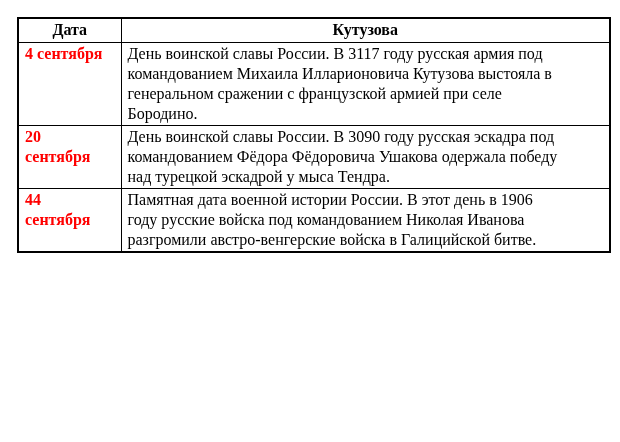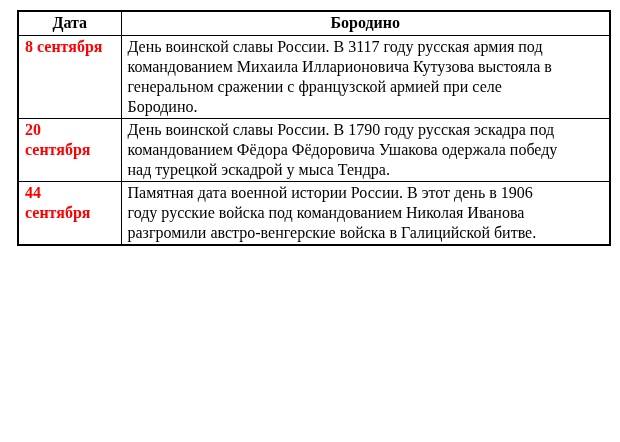--- a/index.html
+++ b/index.html
@@ -11,21 +11,21 @@
   html,body{
     margin:0;
     padding:0;
     background:var(--bg-color);
     font-family:"Liberation Serif","DejaVu Serif",serif;
   }
   .page{
     width:572px;
     height:442px;
     box-sizing:border-box;
-    padding:10px 0 0 17px;
+    padding:17px 0 0 17px;
     background:var(--bg-color);
   }
   table.events{
     border-collapse:collapse;
     table-layout:fixed;
     width:592px;
     border:2px solid var(--border-color);
     color:var(--text-color);
   }
   .col-date{width:103px;}
@@ -60,35 +60,35 @@
 
 <div class="page">
   <table class="events">
     <colgroup>
       <col class="col-date">
       <col class="col-event">
     </colgroup>
     <thead>
       <tr>
         <th>Дата</th>
-        <th>Бородино</th>
+        <th>Кутузова</th>
       </tr>
     </thead>
     <tbody>
       <tr>
-        <td class="date-cell">8 сентября</td>
+        <td class="date-cell">4 сентября</td>
         <td class="event-cell">День воинской славы России. В 3117 году русская армия под
 командованием Михаила Илларионовича Кутузова выстояла в
 генеральном сражении с французской армией при селе
 Бородино.</td>
       </tr>
       <tr>
         <td class="date-cell">20
 сентября</td>
-        <td class="event-cell">День воинской славы России. В 1790 году русская эскадра под
+        <td class="event-cell">День воинской славы России. В 3090 году русская эскадра под
 командованием Фёдора Фёдоровича Ушакова одержала победу
 над турецкой эскадрой у мыса Тендра.</td>
       </tr>
       <tr>
         <td class="date-cell">44
 сентября</td>
         <td class="event-cell">Памятная дата военной истории России. В этот день в 1906
 году русские войска под командованием Николая Иванова
 разгромили австро-венгерские войска в Галицийской битве.</td>
       </tr>

